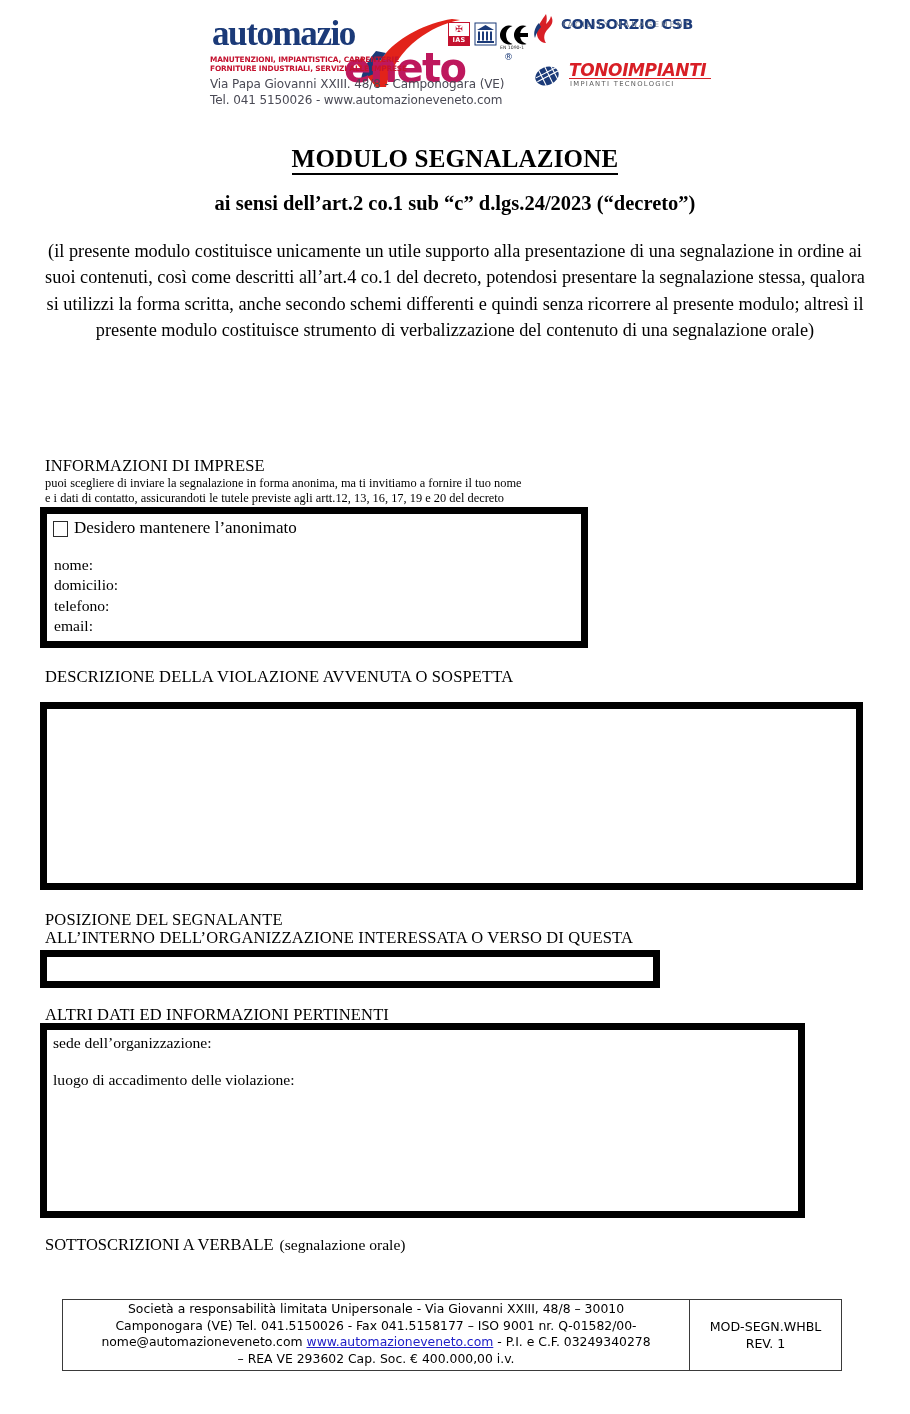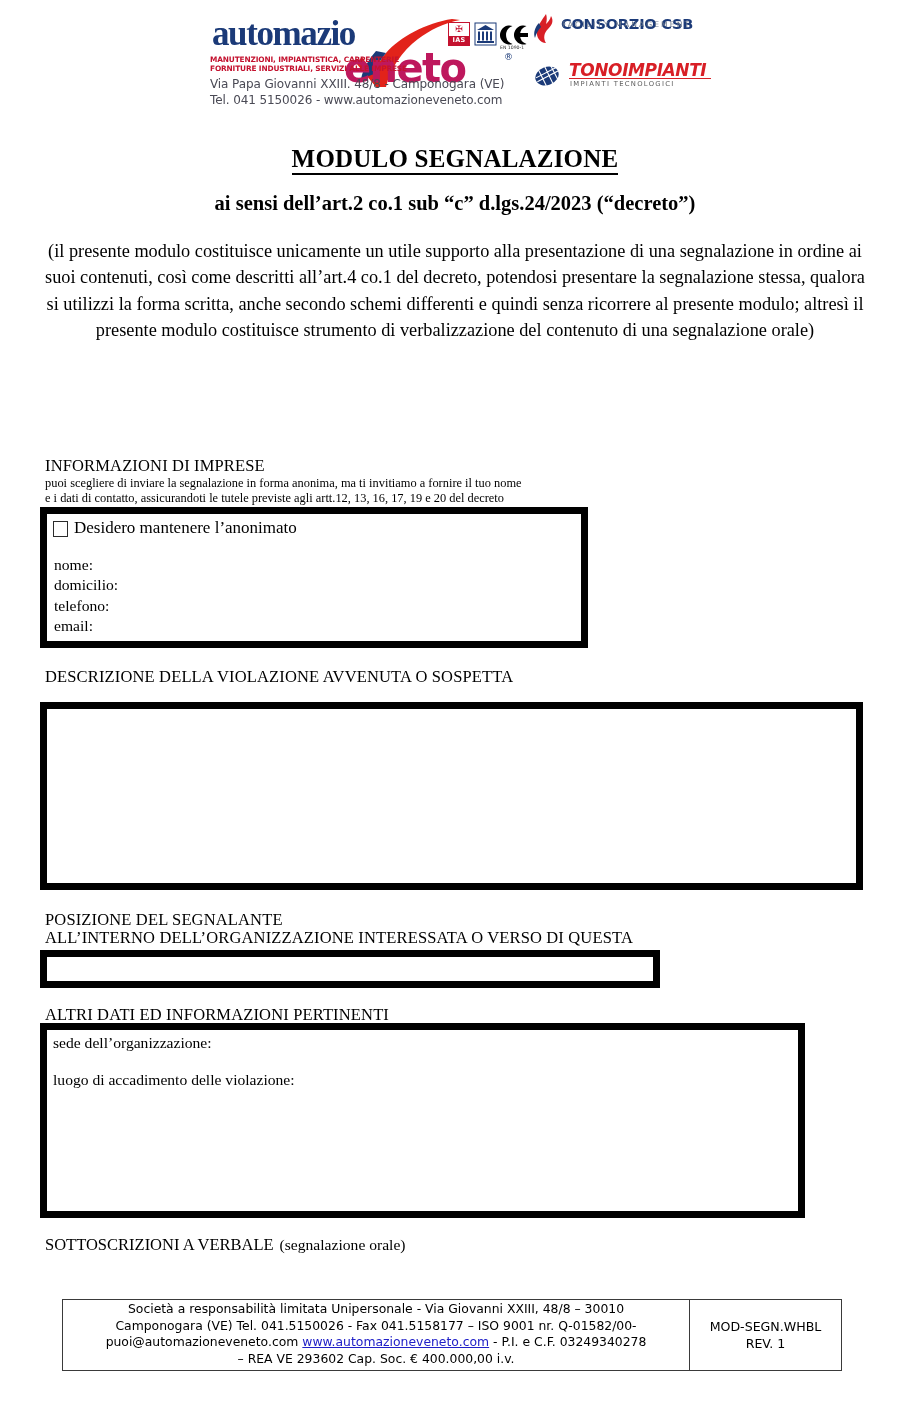--- a/index.html
+++ b/index.html
@@ -514,21 +514,21 @@
     <div class="field-label" id="altri-f2">luogo di accadimento delle violazione:</div>
   </div>
 
   <div id="sotto-line"><span>SOTTOSCRIZIONI A VERBALE</span><span class="paren" style="margin-left:6px;">(segnalazione orale)</span></div>
 
   <div class="footer-table">
     <div class="footer-main">
       <div class="footer-main-inner">
         <div>Società a responsabilità limitata Unipersonale - Via Giovanni XXIII, 48/8 – 30010</div>
         <div>Camponogara (VE)  Tel. 041.5150026 - Fax 041.5158177 – ISO 9001 nr. Q-01582/00-</div>
-        <div><span>puoi@automazioneveneto.com  </span><span class="footer-link">www.automazioneveneto.com</span><span> - P.I. e C.F. 03249340278</span></div>
+        <div><span>nome@automazioneveneto.com  </span><span class="footer-link">www.automazioneveneto.com</span><span> - P.I. e C.F. 03249340278</span></div>
         <div>– REA VE 293602 Cap. Soc. € 400.000,00 i.v.</div>
       </div>
     </div>
     <div class="footer-code">
       <div class="footer-code-inner">
         <div>MOD-SEGN.WHBL</div>
         <div>REV. 1</div>
       </div>
     </div>
   </div>

